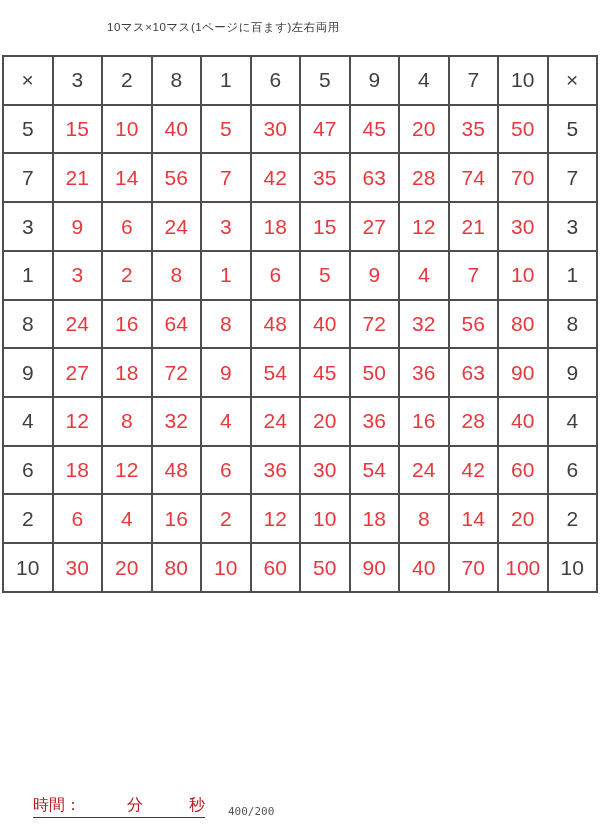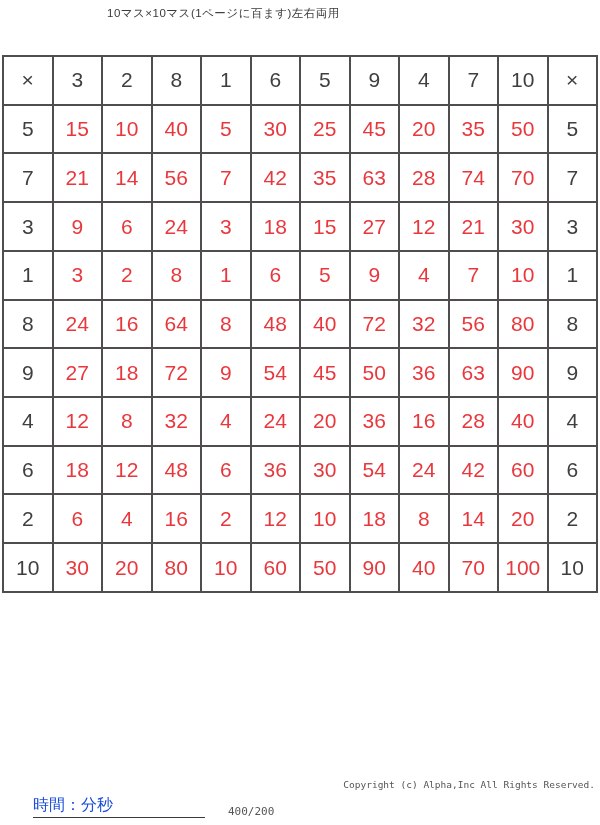--- a/index.html
+++ b/index.html
@@ -6,21 +6,21 @@
   html, body { width: 600px; height: 825px; }
   body {
     position: relative;
     background: #ffffff;
     font-family: "Liberation Sans", "DejaVu Sans", sans-serif;
     color: #3f3f3f;
     overflow: hidden;
   }
   .page-title {
     position: absolute;
-    top: 6px;
+    top: 20px;
     left: 107px;
     font-size: 11.5px;
     letter-spacing: 0.5px;
     color: #3a3a3a;
   }
   table.grid {
     position: absolute;
     top: 55px;
     left: 2px;
     width: 596px;
@@ -41,24 +41,25 @@
   td.ans   { color: var(--answer-red, #e8383d); }
   td.op    { color: #3f3f3f; font-size: 19px; }
 
   .footer-time {
     position: absolute;
     left: 33px;
     top: 799px;
     width: 172px;
     height: 19px;
     display: flex;
+    justify-content: space-between;
     align-items: flex-end;
     border-bottom: 1.5px solid #3a3a3a;
     font-size: 16px;
-    color: #1d4ed8;
+    color: #b91c1c;
     padding-bottom: 1px;
     font-family: Liberation Mono, monospace;
   }
   .footer-count {
     position: absolute;
     left: 228px;
     top: 805px;
     font-size: 11px;
     color: #555555;
     font-family: "DejaVu Sans Mono", "Liberation Mono", monospace;
@@ -96,21 +97,21 @@
         <td class="head">10</td>
         <td class="op">×</td>
       </tr>
       <tr>
         <td class="head">5</td>
         <td class="ans">15</td>
         <td class="ans">10</td>
         <td class="ans">40</td>
         <td class="ans">5</td>
         <td class="ans">30</td>
-        <td class="ans">25</td>
+        <td class="ans">47</td>
         <td class="ans">45</td>
         <td class="ans">20</td>
         <td class="ans">35</td>
         <td class="ans">50</td>
         <td class="head">5</td>
       </tr>
       <tr>
         <td class="head">7</td>
         <td class="ans">21</td>
         <td class="ans">14</td>
@@ -241,14 +242,13 @@
 
 <div class="footer-time">
   <span>時間：</span>
   <span>分</span>
   <span>秒</span>
 </div>
 
 <div class="footer-count">400/200</div>
 
 <div class="footer-credits">
-  <div>Copyright (c) Alpha,Inc All Rights Reserved.</div>
 </div>
 
 </body></html>

